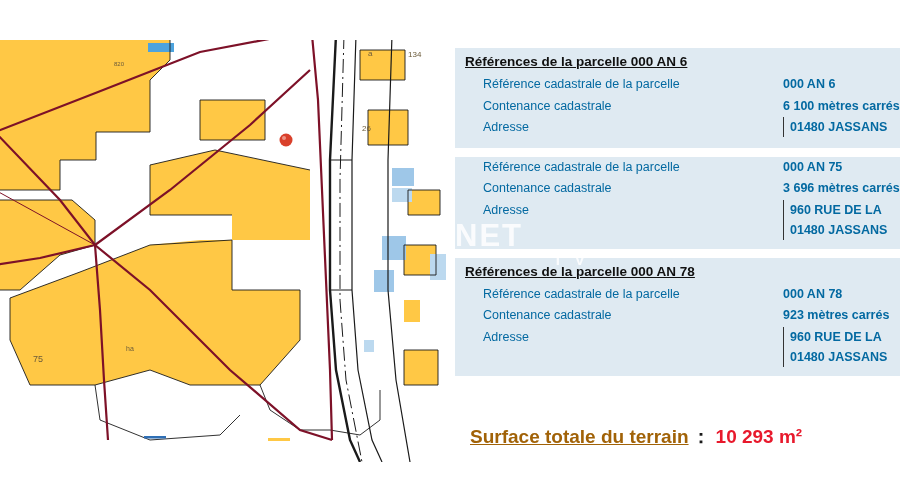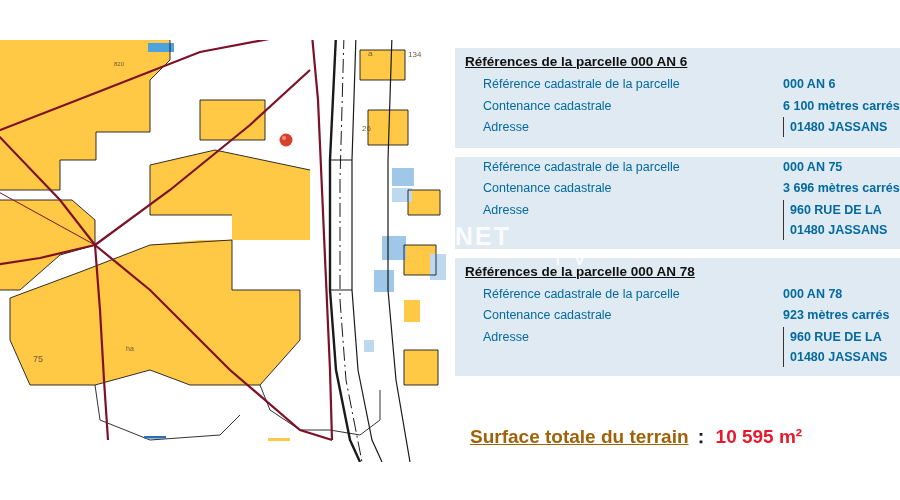--- a/index.html
+++ b/index.html
@@ -99,21 +99,21 @@
     left: 455px;
     top: 222px;
     width: 230px;
     z-index: 25;
     pointer-events: none;
     font-weight: bold;
     color: #ffffff;
     opacity: 0.85;
   }
   .wm-line1 {
-    font-size: 25px;
+    font-size: 31px;
     letter-spacing: 2px;
     line-height: 28px;
   }
   .wm-line2 {
     font-size: 15px;
     letter-spacing: 4px;
     line-height: 20px;
     padding-left: 2px;
     text-align: center;
   }
@@ -312,19 +312,19 @@
             <span class="addr-line">960  RUE DE LA</span>
             <span class="addr-line">01480 JASSANS</span>
           </div>
         </div>
       </div>
     </div>
 
   </div>
 
   <div class="total">
-    <span class="total-label">Surface totale du terrain</span><span class="total-colon">：</span><span class="total-value">10 595 m²</span>
+    <span class="total-label">Surface totale du terrain</span><span class="total-colon">：</span><span class="total-value">10 293 m²</span>
   </div>
 
   <div class="band-top"></div>
   <div class="band-bottom"></div>
 
 </div>
 
 </body></html>

